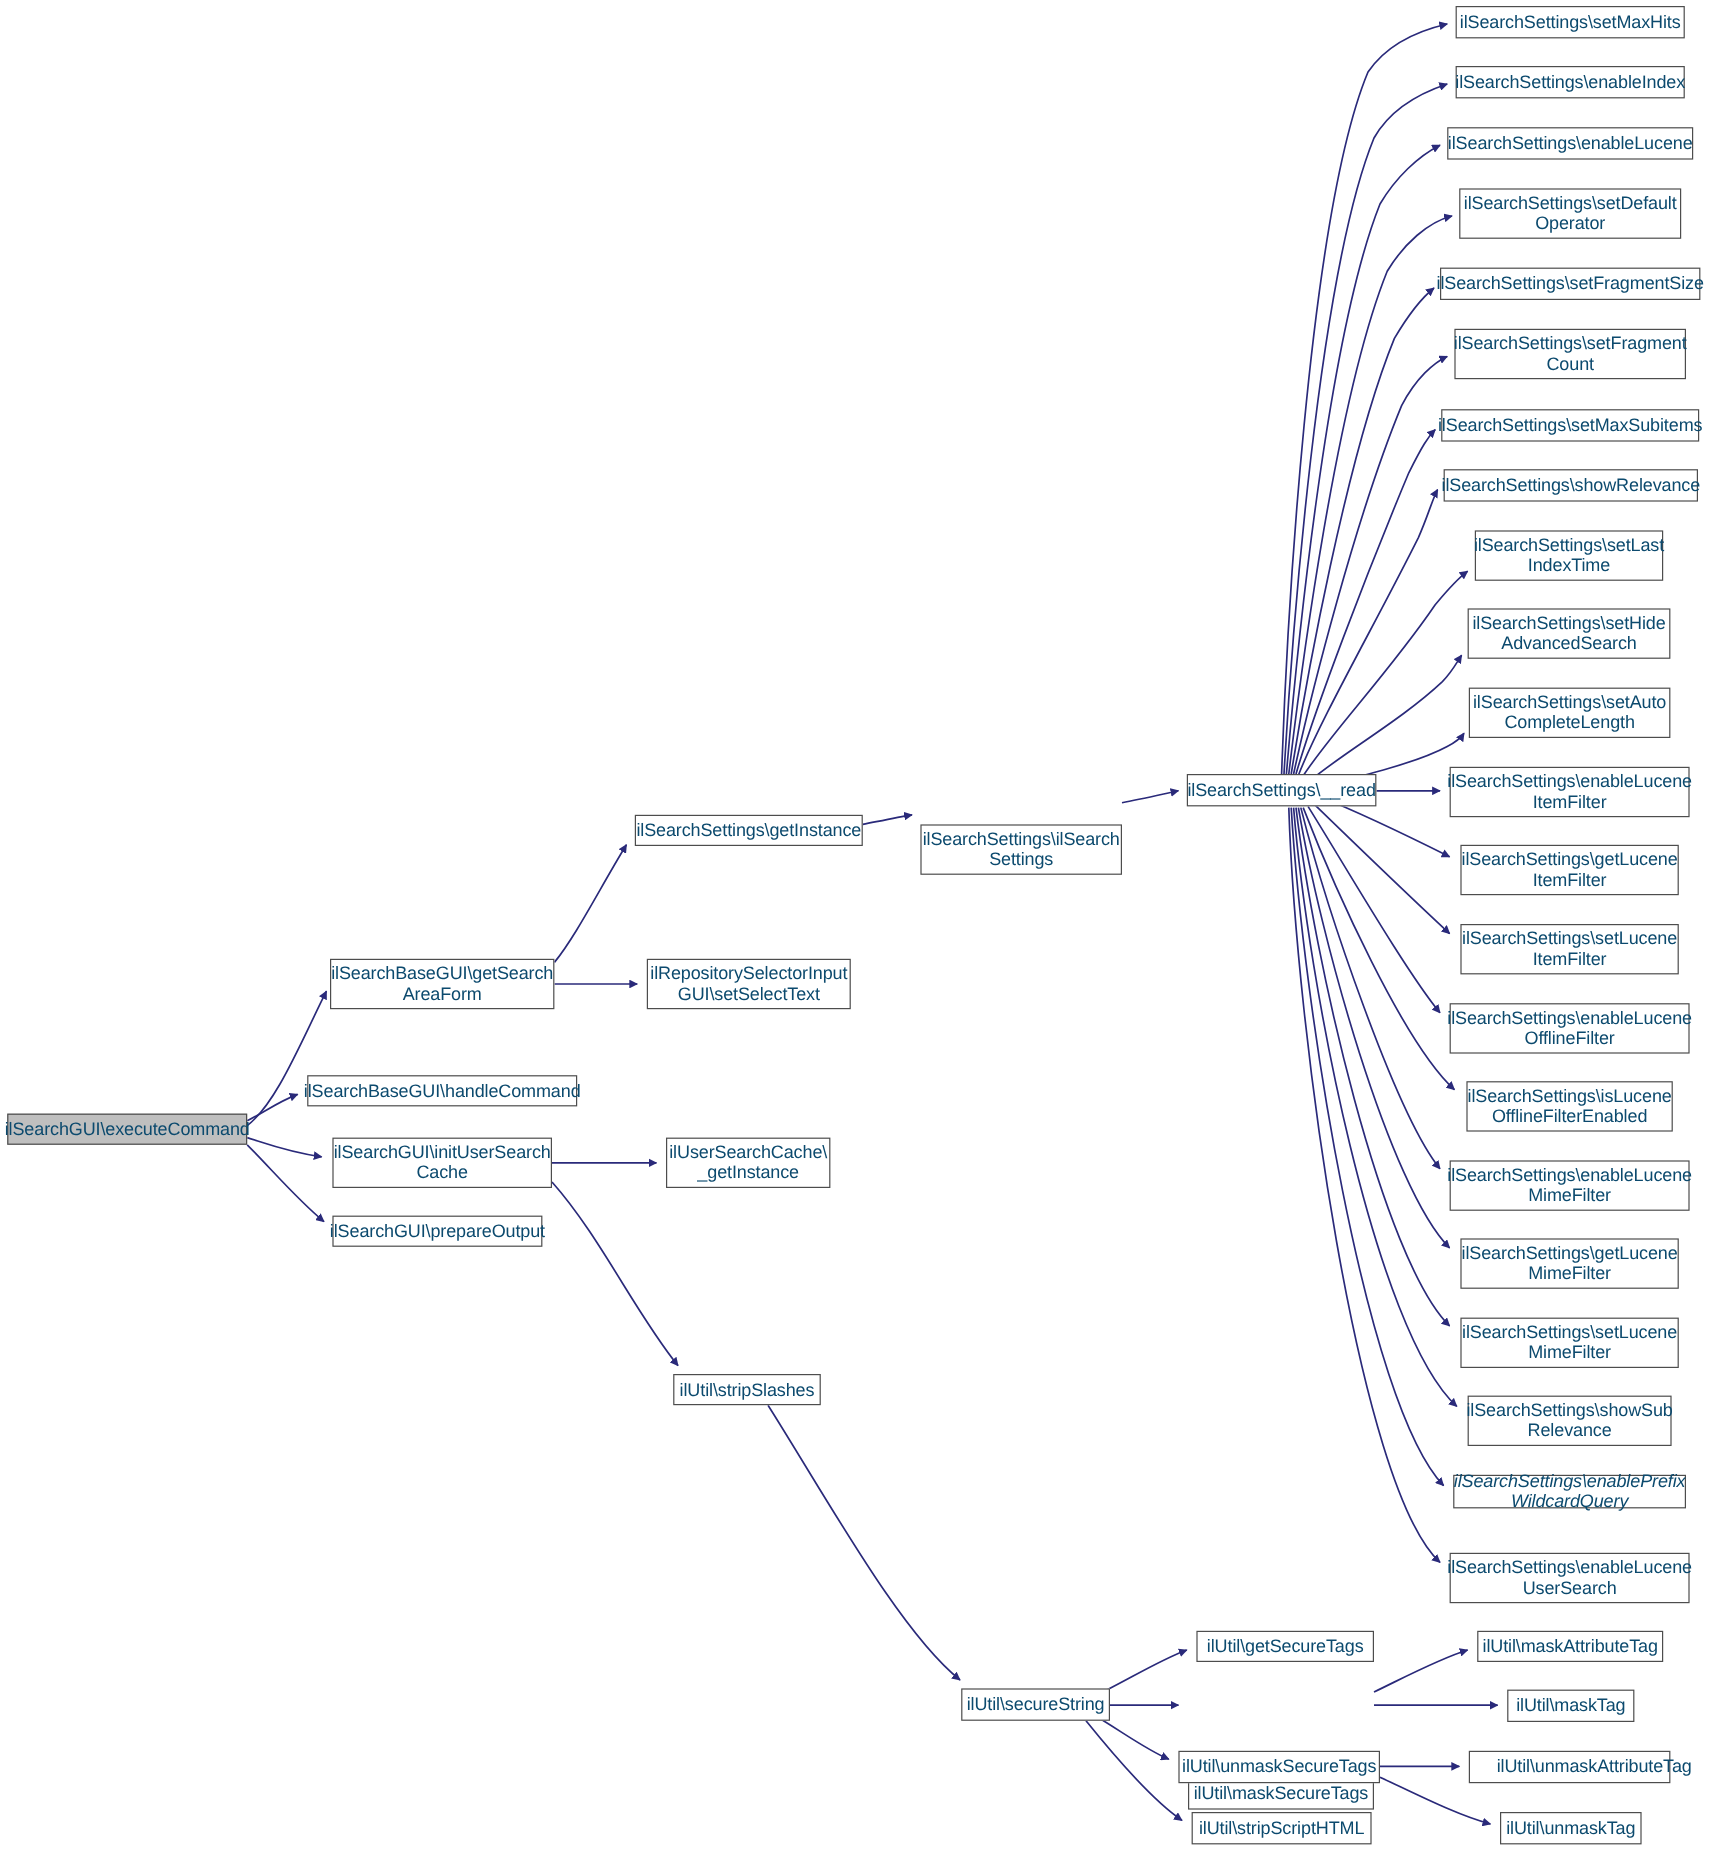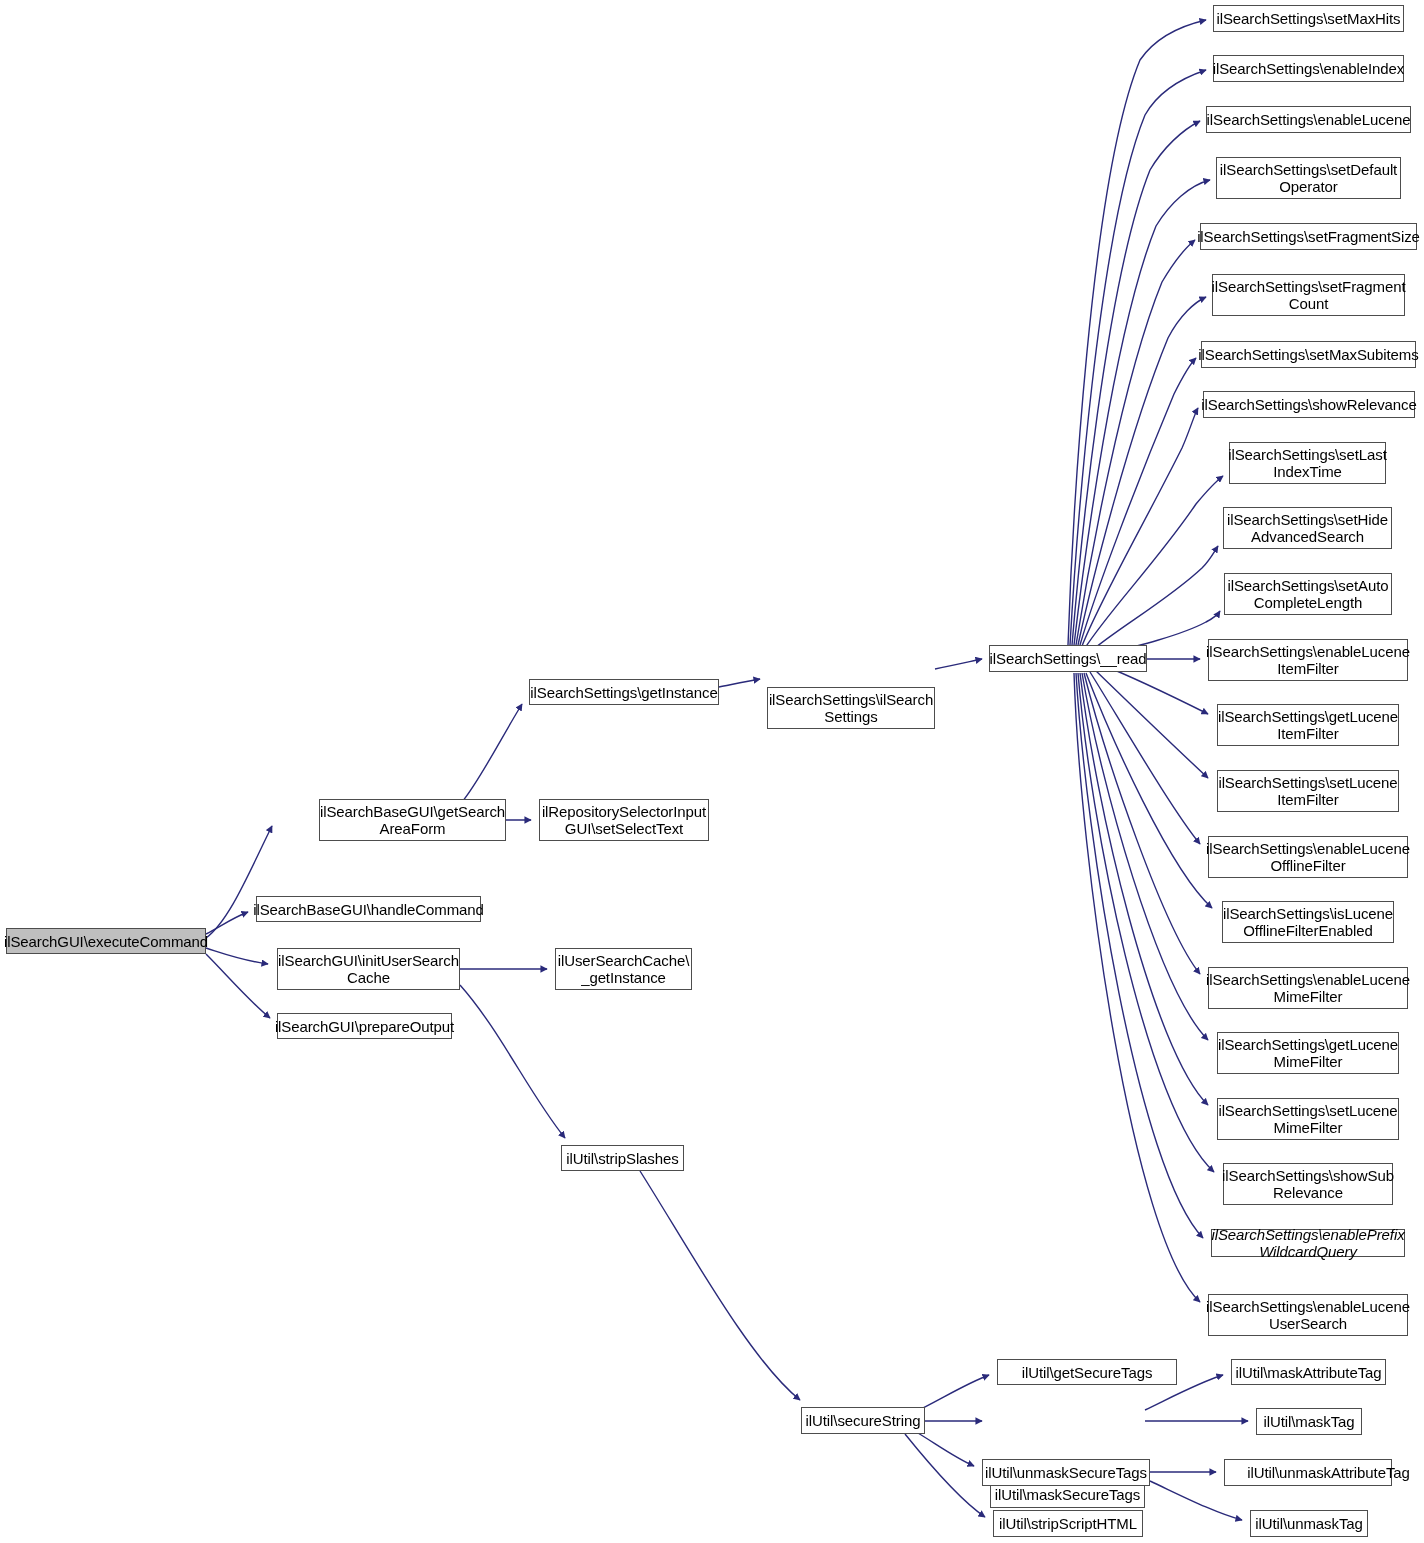--- a/index.html
+++ b/index.html
@@ -10,21 +10,21 @@
     background:#ffffff;
     font-family:"Liberation Sans", sans-serif;
     overflow:hidden;
   }
   #edges{position:absolute;left:0;top:0;width:1424px;height:1543px;}
   .node{
     position:absolute;
     box-sizing:border-box;
     border:1px solid #4d4d4d;
     background:#ffffff;
-    color:#000000;
+    color:#0c4a6e;
     font-size:15px;
     line-height:17px;
     display:flex;
     align-items:center;
     justify-content:center;
     text-align:center;
     white-space:pre-line;
     letter-spacing:-0.1px;
     padding:0 3px;
   }
@@ -79,21 +79,21 @@
         <path d="M 913 1430 C 935 1443, 955 1458, 974 1466" fill="none" stroke="#2a2a7a" stroke-width="1.4" marker-end="url(#arrow)"></path>
         <path d="M 905 1434 C 930 1465, 960 1500, 985 1517" fill="none" stroke="#2a2a7a" stroke-width="1.4" marker-end="url(#arrow)"></path>
         <path d="M 1145 1410 C 1170 1398, 1200 1382, 1223 1375" fill="none" stroke="#2a2a7a" stroke-width="1.4" marker-end="url(#arrow)"></path>
         <path d="M 1145 1421 L 1248 1421" fill="none" stroke="#2a2a7a" stroke-width="1.4" marker-end="url(#arrow)"></path>
         <path d="M 1150 1472 L 1216 1472" fill="none" stroke="#2a2a7a" stroke-width="1.4" marker-end="url(#arrow)"></path>
         <path d="M 1150 1481 C 1180 1495, 1215 1513, 1242 1520" fill="none" stroke="#2a2a7a" stroke-width="1.4" marker-end="url(#arrow)"></path>
       </g>
   </svg>
   <div id="node-layer">
       <div class="node highlight" style="left: 6px; top: 928px; width: 200px; height: 26px;">ilSearchGUI\executeCommand</div>
-      <div class="node" style="left: 275px; top: 799px; width: 187px; height: 42px; margin-left: 44px;">ilSearchBaseGUI\getSearch
+      <div class="node" style="left: 275px; top: 799px; width: 187px; height: 42px;">ilSearchBaseGUI\getSearch
 AreaForm</div>
       <div class="node" style="left: 256px; top: 896px; width: 225px; height: 26px;">ilSearchBaseGUI\handleCommand</div>
       <div class="node" style="left: 277px; top: 948px; width: 183px; height: 42px;">ilSearchGUI\initUserSearch
 Cache</div>
       <div class="node" style="left: 277px; top: 1013px; width: 175px; height: 26px;">ilSearchGUI\prepareOutput</div>
       <div class="node" style="left: 529px; top: 679px; width: 190px; height: 26px;">ilSearchSettings\getInstance</div>
       <div class="node" style="left: 539px; top: 799px; width: 170px; height: 42px;">ilRepositorySelectorInput
 GUI\setSelectText</div>
       <div class="node" style="left: 555px; top: 948px; width: 137px; height: 42px;">ilUserSearchCache\
 _getInstance</div>
@@ -133,21 +133,21 @@
 MimeFilter</div>
       <div class="node" style="left: 1217px; top: 1098px; width: 182px; height: 42px;">ilSearchSettings\setLucene
 MimeFilter</div>
       <div class="node" style="left: 1223px; top: 1163px; width: 170px; height: 42px;">ilSearchSettings\showSub
 Relevance</div>
       <div class="node" style="left: 1211px; top: 1229px; width: 194px; height: 28px; font-style: italic;">ilSearchSettings\enablePrefix
 WildcardQuery</div>
       <div class="node" style="left: 1208px; top: 1294px; width: 200px; height: 42px;">ilSearchSettings\enableLucene
 UserSearch</div>
       <div class="node" style="left: 789px; top: 1407px; width: 124px; height: 27px; margin-left: 12px;">ilUtil\secureString</div>
-      <div class="node" style="left: 997px; top: 1359px; width: 180px; height: 26px;">ilUtil\getSecureTags</div>
+      <div class="node" style="left: 997px; top: 1359px; width: 148px; height: 26px;">ilUtil\getSecureTags</div>
       <div class="node" style="left: 990px; top: 1481px; width: 155px; height: 27px;">ilUtil\maskSecureTags</div>
       <div class="node" style="left: 982px; top: 1459px; width: 168px; height: 27px;">ilUtil\unmaskSecureTags</div>
       <div class="node" style="left: 993px; top: 1510px; width: 150px; height: 27px;">ilUtil\stripScriptHTML</div>
       <div class="node" style="left: 1231px; top: 1359px; width: 155px; height: 26px;">ilUtil\maskAttributeTag</div>
       <div class="node" style="left: 1256px; top: 1408px; width: 106px; height: 27px;">ilUtil\maskTag</div>
       <div class="node" style="left: 1224px; top: 1459px; width: 168px; height: 27px; padding-left: 44px;">ilUtil\unmaskAttributeTag</div>
       <div class="node" style="left: 1250px; top: 1510px; width: 118px; height: 27px;">ilUtil\unmaskTag</div>
     </div>
 </div>
 

